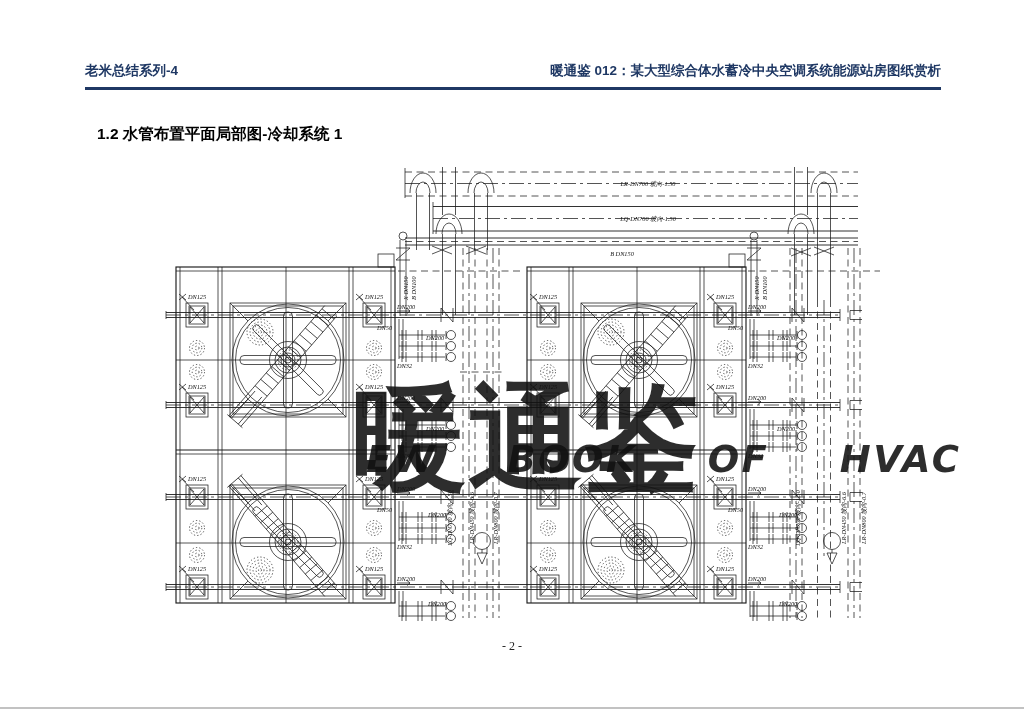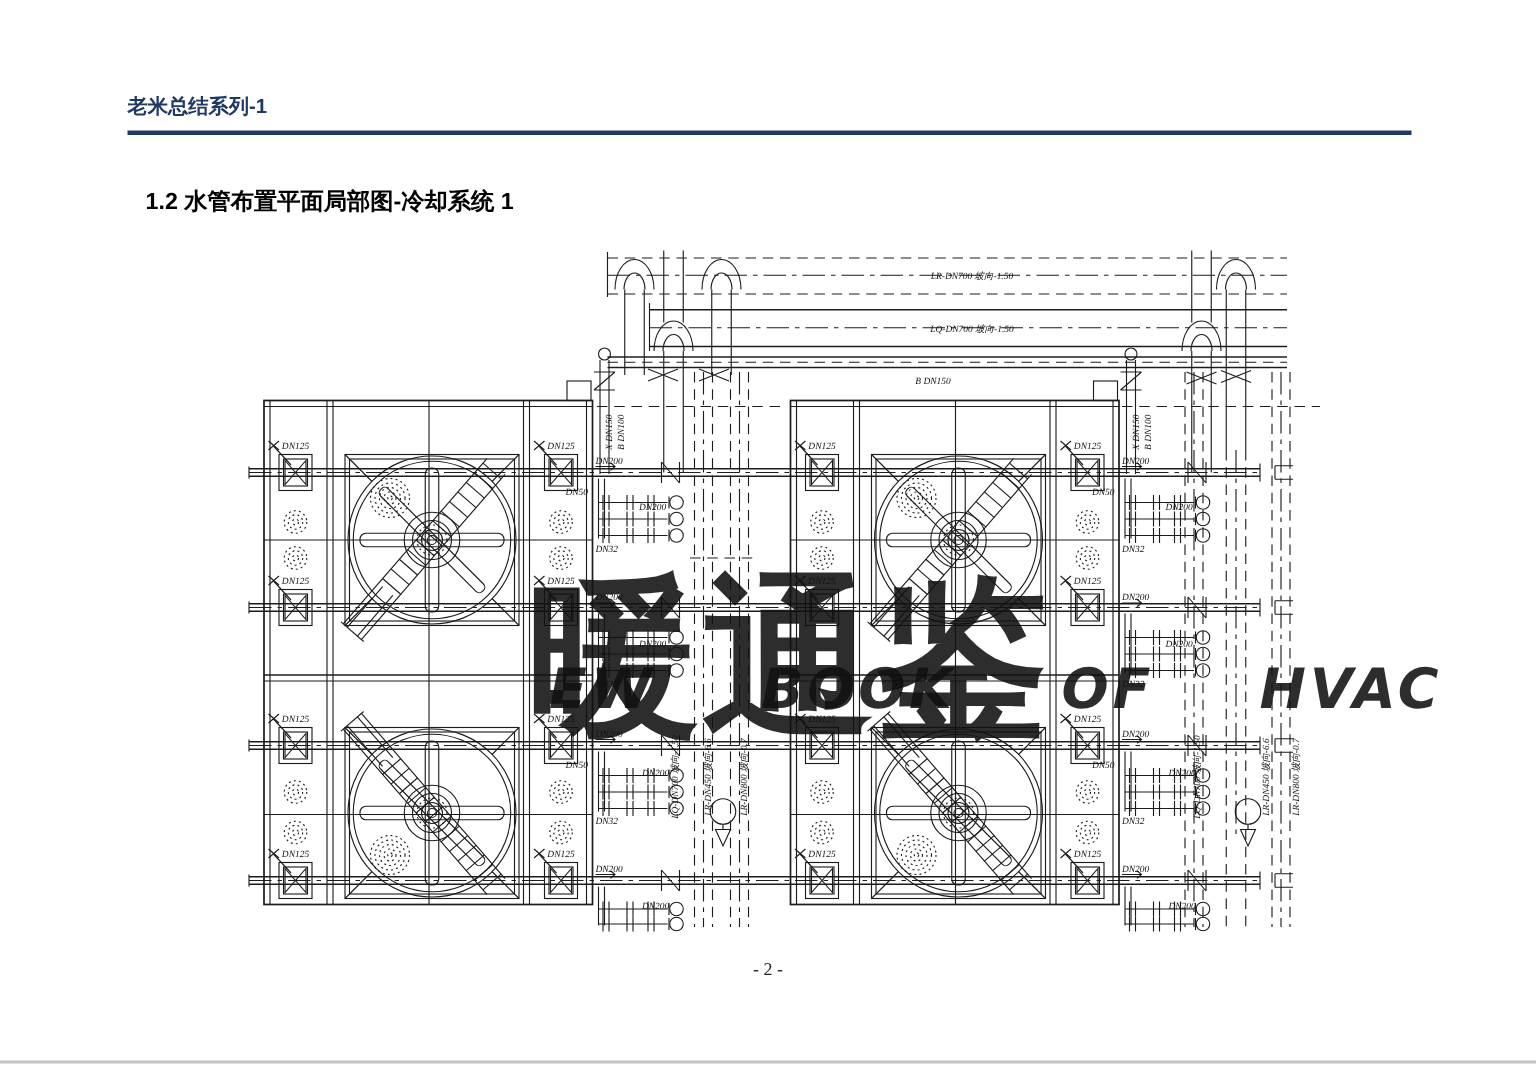--- a/index.html
+++ b/index.html
@@ -24,21 +24,22 @@
                 stroke:none;font-size:6.3px}
   svg.plan text.wm{font-family:"DejaVu Sans",sans-serif;font-style:normal;font-weight:700;
                    font-size:115px;opacity:.88;letter-spacing:1px}
   svg.plan text.wmsub{font-family:"DejaVu Sans",sans-serif;font-style:italic;font-weight:700;
                       font-size:37px;opacity:.88;letter-spacing:2.5px;word-spacing:55px}
 </style>
 </head>
 <body>
 
 <div class="header">
-  <span>老米总结系列-1</span>
+  <span>老米总结系列-4</span>
+  <span>暖通鉴 012：某大型综合体水蓄冷中央空调系统能源站房图纸赏析</span>
 </div>
 <div class="rule"></div>
 <h1 class="sect">1.2 水管布置平面局部图-冷却系统 1</h1>
 
 <svg class="plan" width="1024" height="724" viewBox="0 0 1024 724">
   <defs>
     <g id="vbox">
       <line x1="-15" y1="-18" x2="-3" y2="-5"></line>
       <path d="M-18,-15 L-11,-21 M-18,-21 L-11,-15"></path>
       <rect x="-11" y="-12" width="22" height="24"></rect>

